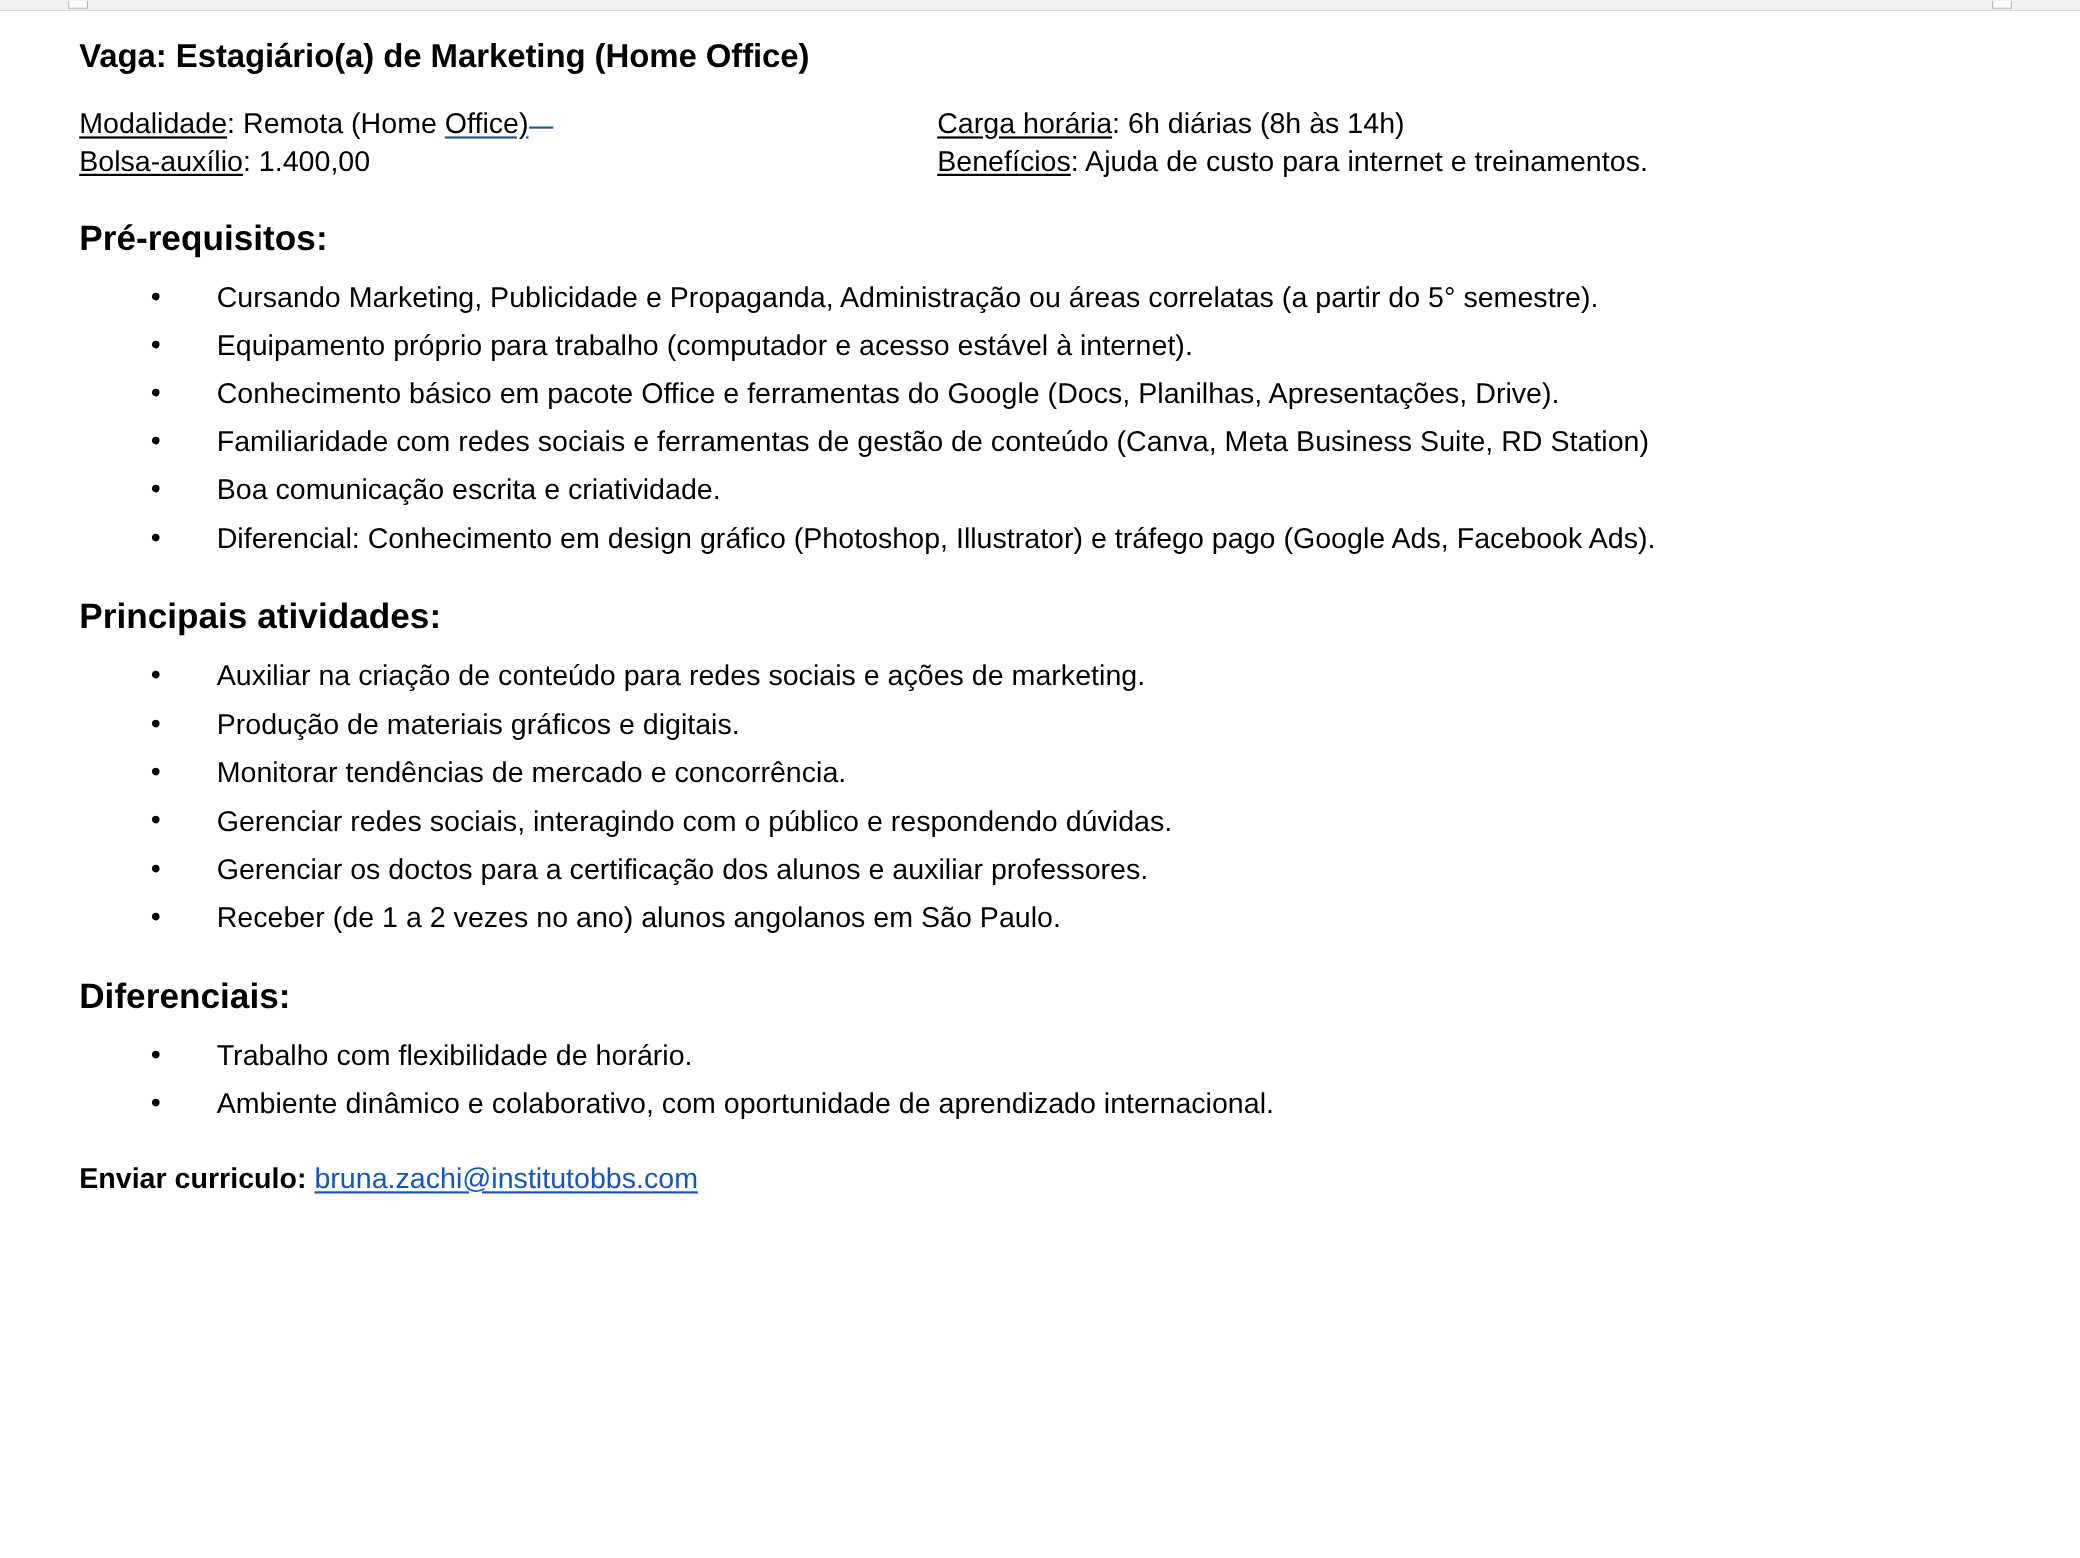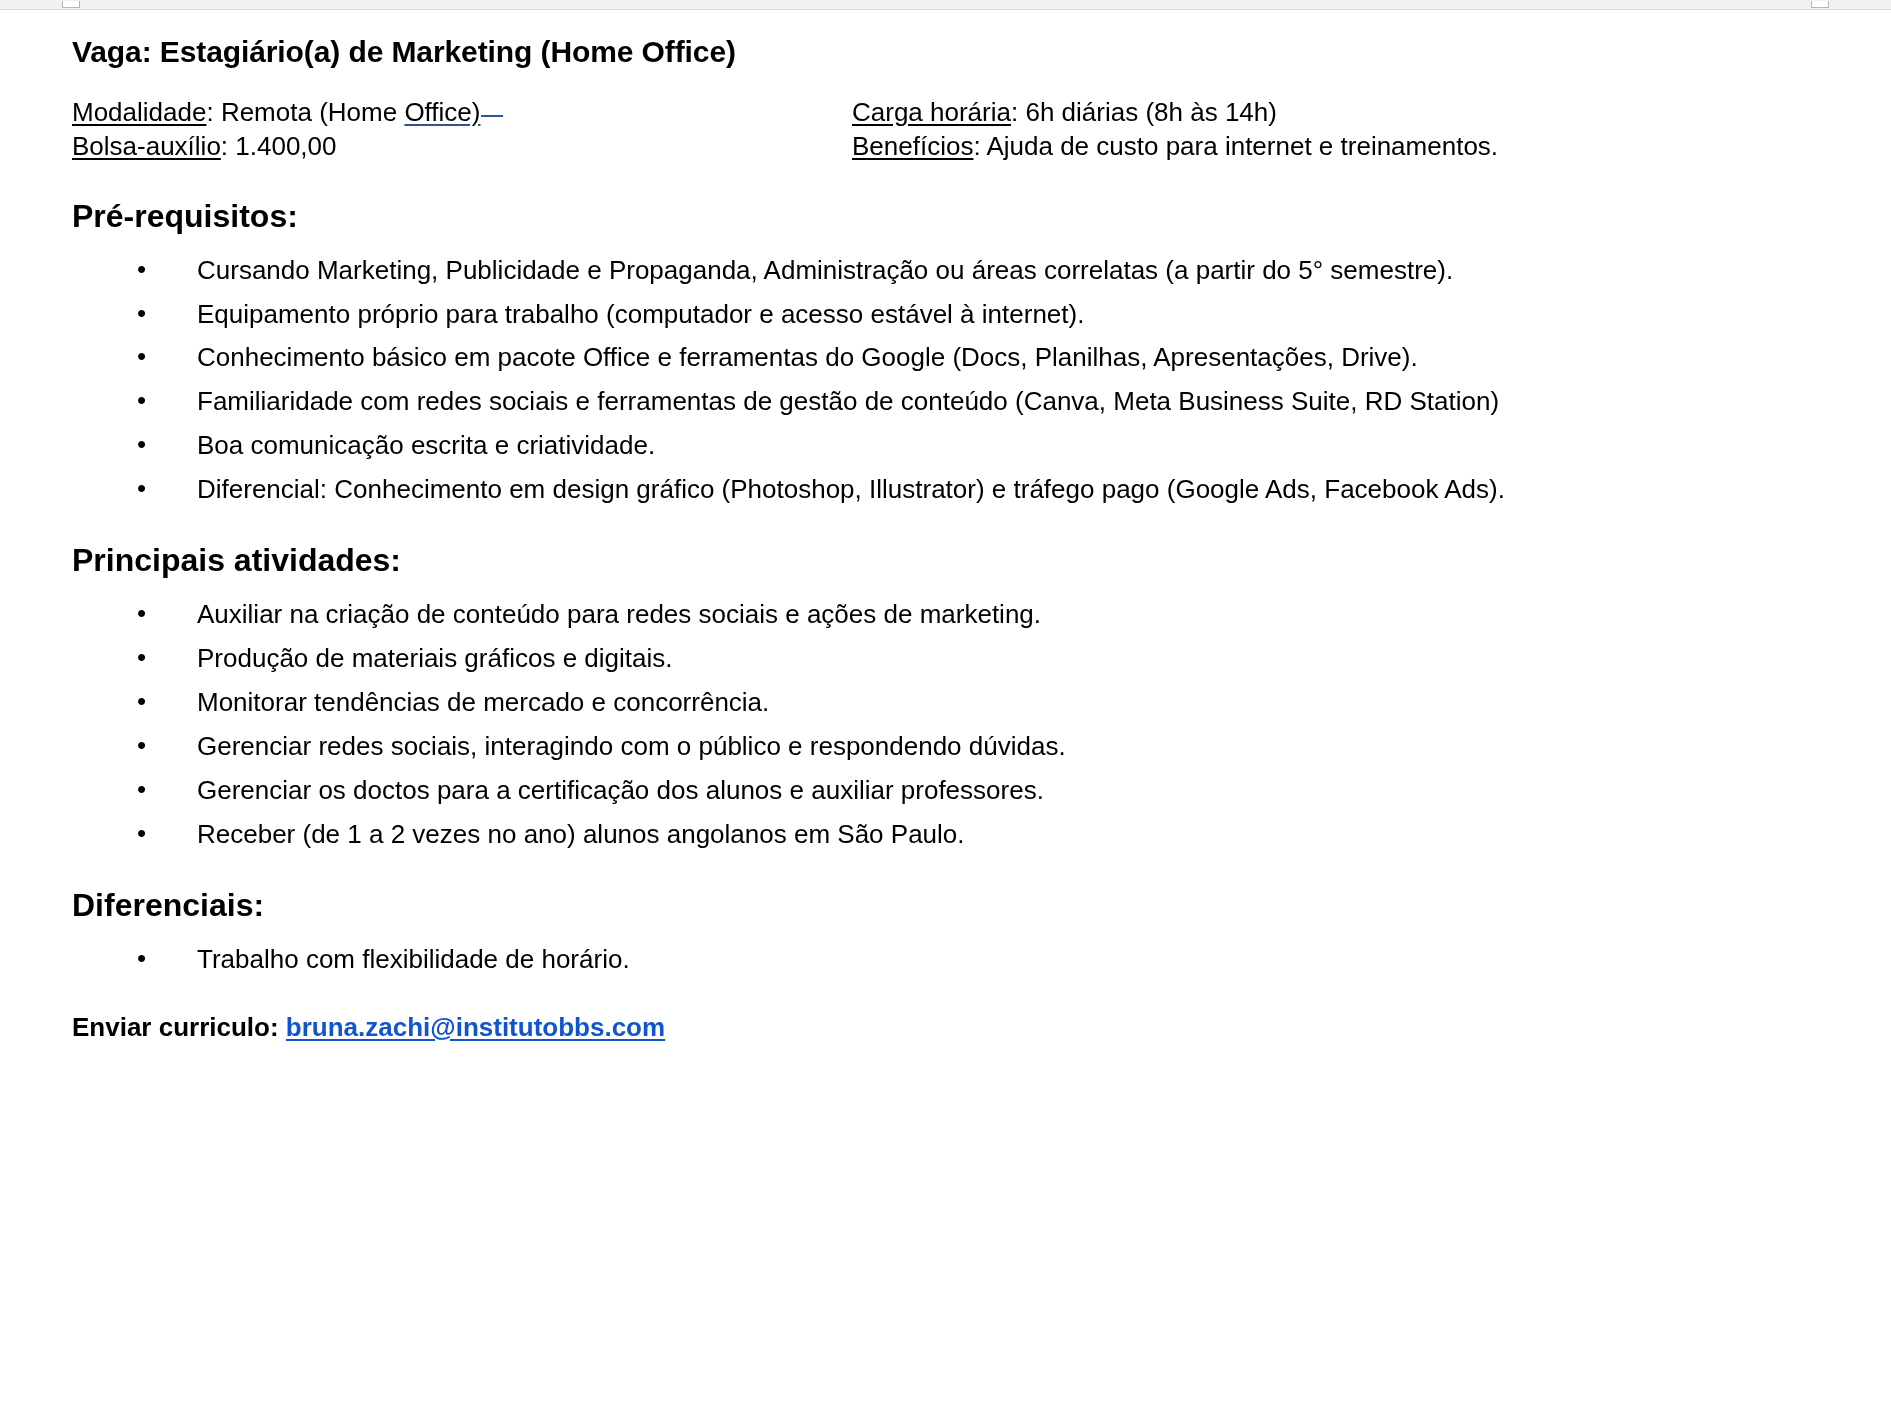--- a/index.html
+++ b/index.html
@@ -97,21 +97,21 @@
     font-size: 26px;
     line-height: 1.69;
   }
 
   .contact-line {
     font-size: 26px;
     font-weight: bold;
     margin-top: 10px;
   }
   .contact-email {
-    font-weight: bold;
+    font-weight: normal;
     color: #1155cc;
     text-decoration: underline;
     text-underline-offset: 3px;
   }
 </style>
 </head>
 <body>
 
 <div class="top-strip">
   <div class="ruler-marker left"></div>
@@ -153,19 +153,20 @@
     <li>Produção de materiais gráficos e digitais.</li>
     <li>Monitorar tendências de mercado e concorrência.</li>
     <li>Gerenciar redes sociais, interagindo com o público e respondendo dúvidas.</li>
     <li>Gerenciar os doctos para a certificação dos alunos e auxiliar professores.</li>
     <li>Receber (de 1 a 2 vezes no ano) alunos angolanos em São Paulo.</li>
   </ul>
 
   <h2 class="section-head">Diferenciais:</h2>
   <ul class="bullets">
     <li>Trabalho com flexibilidade de horário.</li>
+    <li>Ambiente dinâmico e colaborativo, com oportunidade de aprendizado internacional.</li>
   </ul>
 
   <div class="contact-line">
     <span>Enviar curriculo: </span><span class="contact-email">bruna.zachi@institutobbs.com</span>
   </div>
 
 </div>
 
 </body></html>

